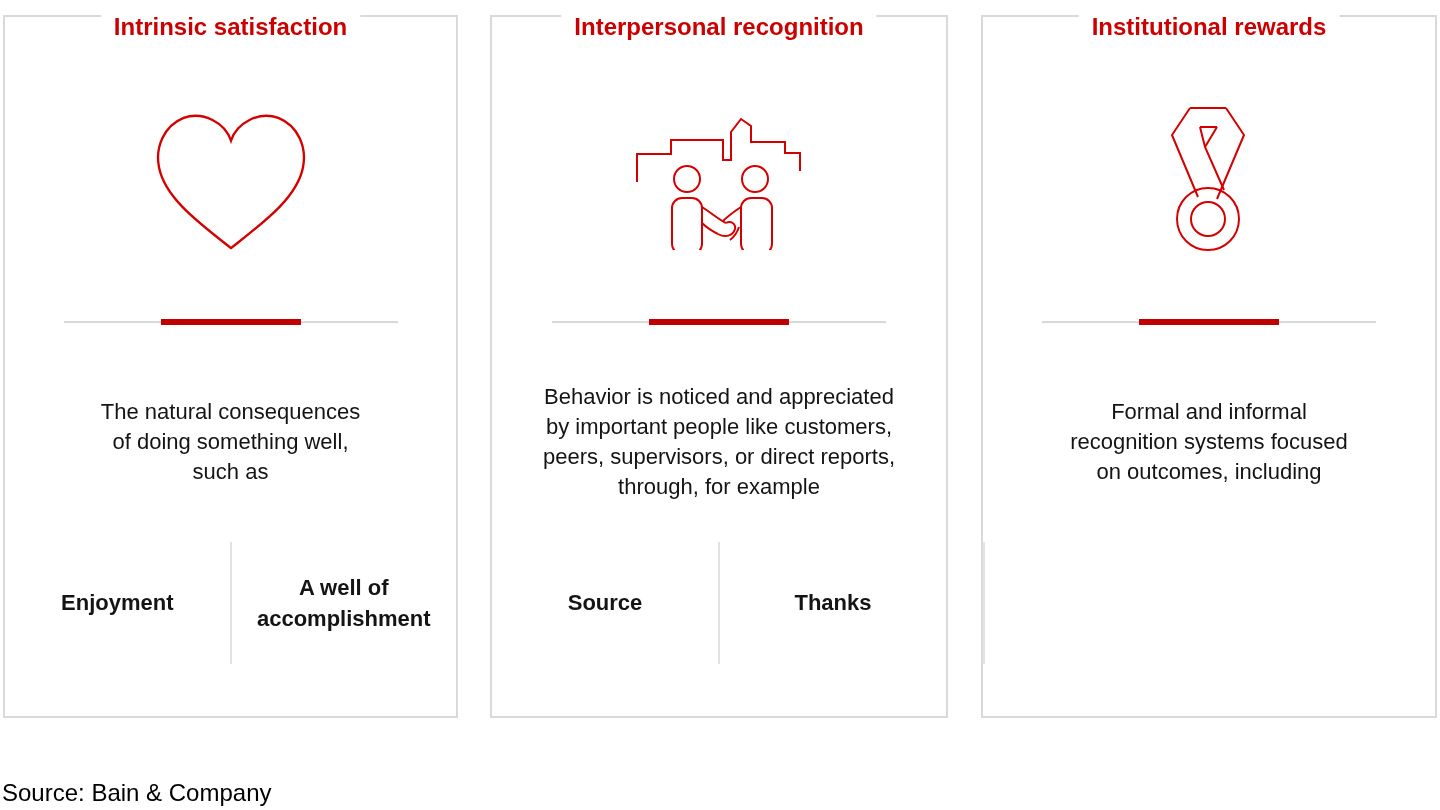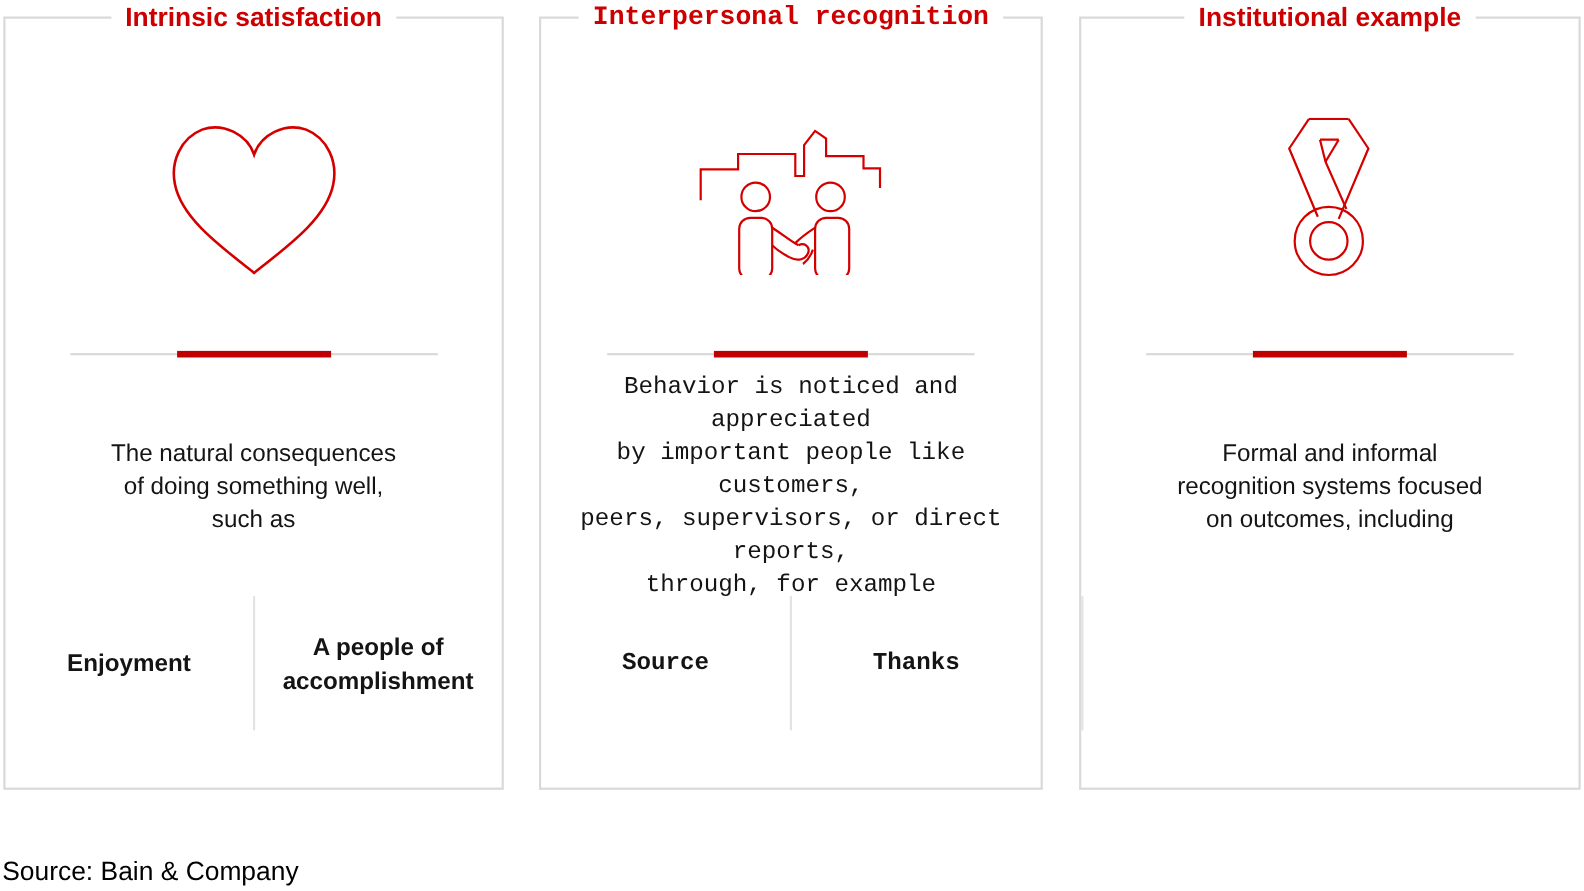--- a/index.html
+++ b/index.html
@@ -5,21 +5,21 @@
   html,body{margin:0;padding:0;background:#ffffff;}
   body{
     width:1440px;height:810px;position:relative;overflow:hidden;
     font-family:"Liberation Sans","DejaVu Sans",sans-serif;color:#111111;
   }
   .card{
     position:absolute;top:15px;height:699px;border:2px solid #d9d9d9;background:#ffffff;
   }
   .card-title{
     position:absolute;top:-16px;left:50%;transform:translateX(-50%);
-    margin:0;background:#ffffff;padding:1px 13px;white-space:nowrap;
+    margin:0;background:#ffffff;padding:11px 13px;white-space:nowrap;
     font-size:24px;line-height:30px;font-weight:bold;color:#cc0000;
   }
   .icon-wrap{
     position:absolute;top:85px;left:0;right:0;height:155px;
     display:flex;align-items:center;justify-content:center;
   }
   .divider{position:absolute;top:302px;left:0;right:0;height:8px;}
   .d-gray{
     position:absolute;top:2px;left:50%;transform:translateX(-50%);
     width:334px;height:2px;background:#d9d9d9;
@@ -61,26 +61,26 @@
   <div class="divider">
     <span class="d-gray"></span>
     <span class="d-red"></span>
   </div>
   <p class="desc">The natural consequences
 of doing something well,
 such as</p>
   <div class="items">
     <div class="item">Enjoyment</div>
     <div class="vsep"></div>
-    <div class="item">A people of
+    <div class="item">A well of
 accomplishment</div>
   </div>
 </section>
 
-<section class="card" style="left:490px;width:454px;font-family:Liberation Mono, monospace;">
+<section class="card" style="left:490px;width:454px;">
   <h2 class="card-title">Interpersonal recognition</h2>
   <div class="icon-wrap">
     <svg width="168" height="140" viewBox="0 0 168 140" fill="none" stroke="#d40000" stroke-width="2">
 
       <polyline points="2,72 2,44 36,44 36,30 88,30 88,50 96,50 96,22 106,9 116,16 116,32 150,32 150,43 165,43 165,61"></polyline>
 
       <circle cx="52" cy="69" r="13"></circle>
       <circle cx="120" cy="69" r="13"></circle>
 
       <rect x="37" y="88" width="30" height="56" rx="10"></rect>
@@ -102,21 +102,21 @@
 peers, supervisors, or direct reports,
 through, for example</p>
   <div class="items">
     <div class="item">Source</div>
     <div class="vsep"></div>
     <div class="item">Thanks</div>
   </div>
 </section>
 
 <section class="card" style="left:981px;width:452px;">
-  <h2 class="card-title">Institutional example</h2>
+  <h2 class="card-title">Institutional rewards</h2>
   <div class="icon-wrap">
     <svg width="78" height="146" viewBox="0 0 78 146" fill="none" stroke="#d40000" stroke-width="2">
 
       <path d="M20,1 L56,1"></path>
       <path d="M20,1 L2,28 L28,90"></path>
       <path d="M56,1 L74,28 L47,92"></path>
       <path d="M30,20 L47,20"></path>
       <path d="M30,20 L35,40 L54,83"></path>
       <path d="M47,20 L35,40"></path>
 

